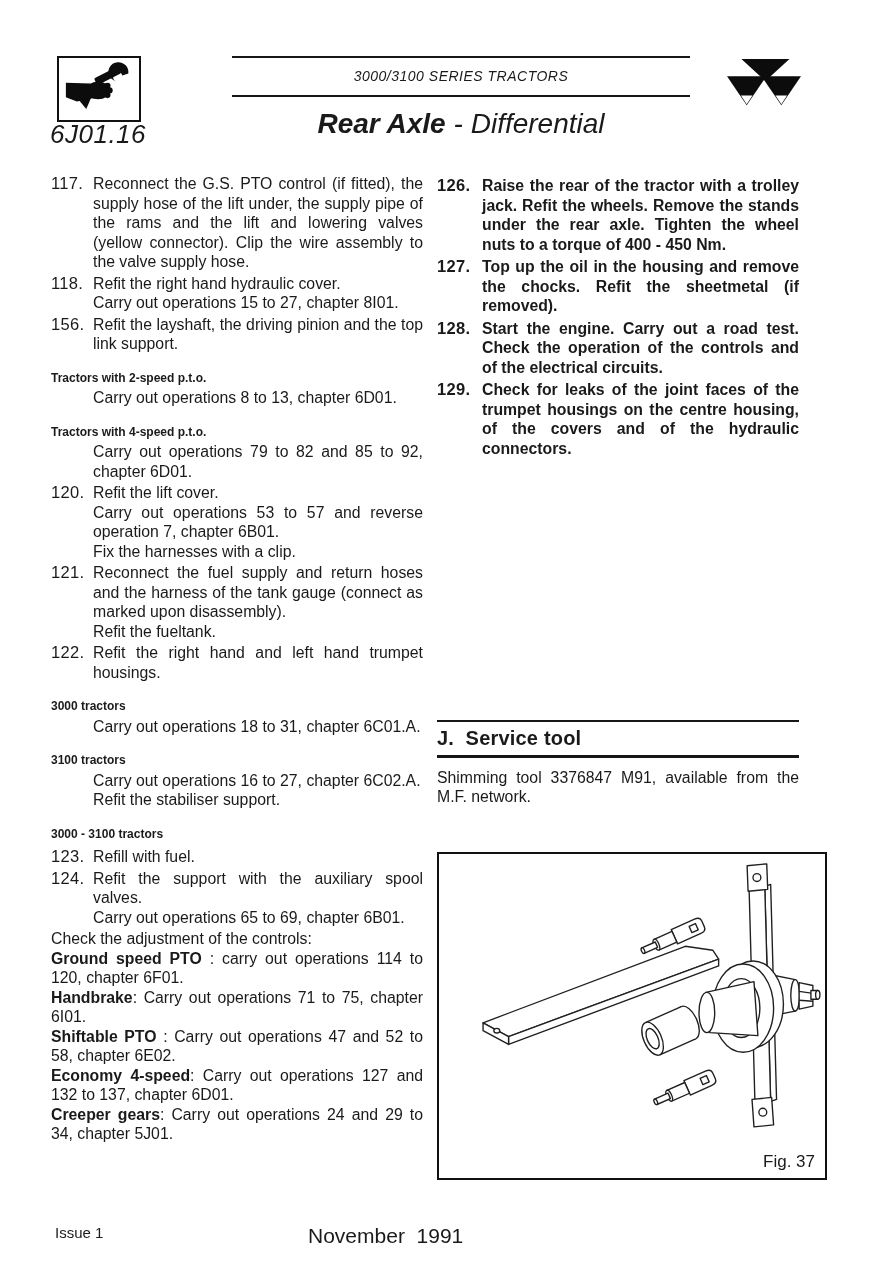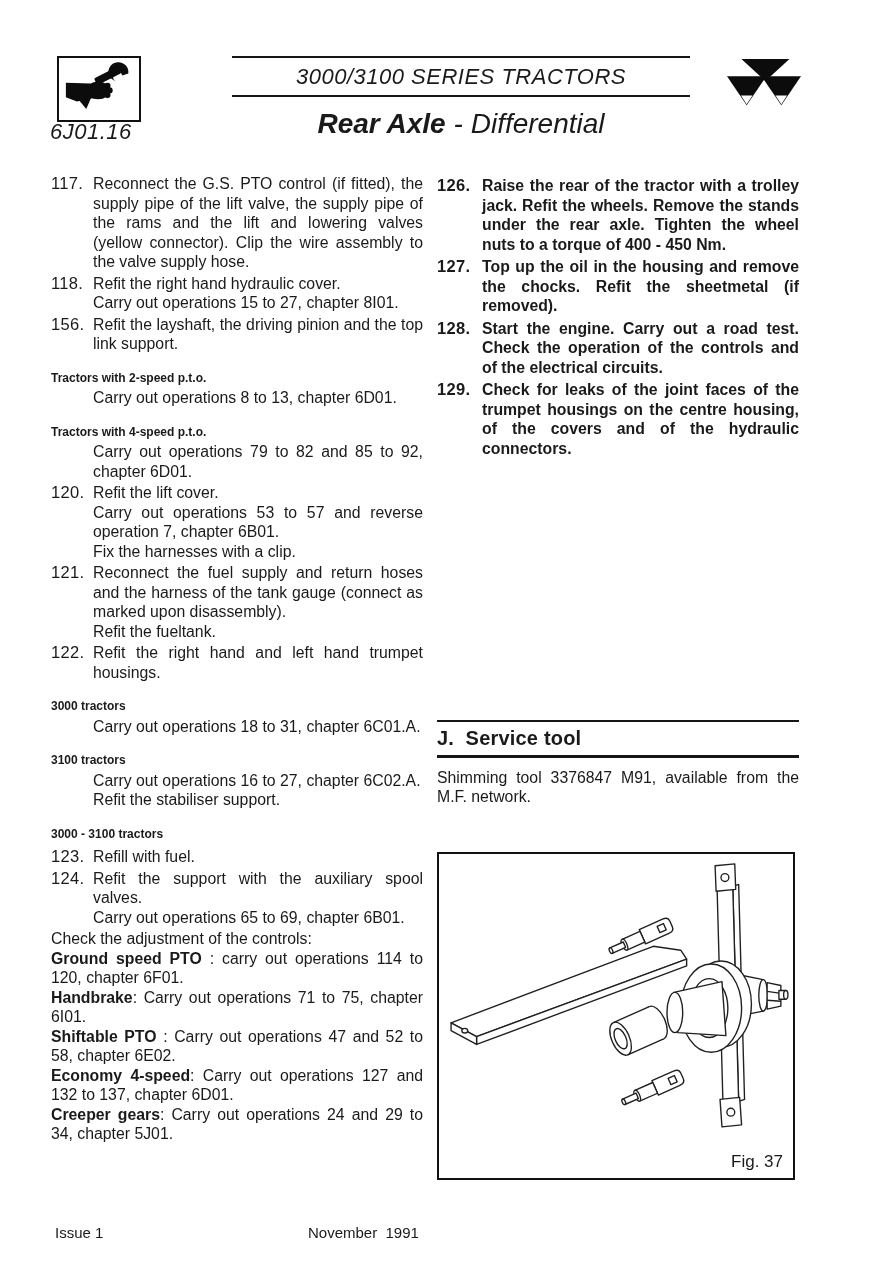--- a/index.html
+++ b/index.html
@@ -8,24 +8,24 @@
     font-family:"Liberation Sans",sans-serif;color:#1a1a1a;
     -webkit-font-smoothing:antialiased;
   }
   .abs{position:absolute;}
   p{margin:0;}
   h2,h3{margin:0;font-size:inherit;}
 
   
   .logo-box{left:57px;top:56px;width:80px;height:62px;border:2.5px solid #111;
             display:flex;align-items:center;justify-content:center;background:#fff;}
-  .page-code{left:50px;top:119px;font-style:italic;font-size:22px;letter-spacing:.5px;}
+  .page-code{left:50px;top:119px;font-style:italic;font-size:26px;letter-spacing:.5px;}
   .head-center{left:232px;top:56px;width:458px;text-align:center;}
   .hrule{height:2px;background:#161616;}
-  .series-title{font-style:italic;font-size:22px;line-height:37px;height:37px;letter-spacing:.5px;text-align:center;}
+  .series-title{font-style:italic;font-size:14px;line-height:37px;height:37px;letter-spacing:.5px;text-align:center;}
   .main-title{margin-top:11px;font-size:28px;font-style:italic;}
   .main-title .tmain{font-weight:bold;}
   .main-title .tsub{margin-left:8px;font-weight:normal;}
   .mf-logo{left:727px;top:58px;}
 
   
   .col{font-size:15.8px;line-height:19.5px;}
   .left-col{left:51px;top:172px;width:372px;}
   .right-col{left:437px;top:174px;width:362px;font-weight:bold;}
   .item{display:flex;margin-top:2px;}
@@ -39,26 +39,26 @@
   .gap-sm{margin-top:3px;}
 
   
   .service-tool{left:437px;top:720px;width:362px;font-size:15.8px;line-height:19.5px;}
   .service-tool h2{font-size:20px;font-weight:bold;white-space:pre;margin:7px 0 6px 0;letter-spacing:.2px;}
   .rule-b{height:2px;background:#161616;}
   .rule-b2{height:3px;background:#161616;}
   .service-tool .body{margin-top:10px;text-align:justify;}
 
   
-  .figure-box{left:437px;top:852px;width:354px;height:324px;border:2px solid #111;background:#fff;}
+  .figure-box{left:437px;top:852px;width:354px;height:324px;border:2px solid #111;background:#fff;padding-left:32px;}
   .fig-caption{position:absolute;right:10px;bottom:6px;font-size:17px;}
 
   
   .footer-issue{left:55px;top:1224px;font-size:15px;}
-  .footer-date{left:308px;top:1224px;font-size:15px;white-space:pre;}
+  .footer-date{left:308px;top:1224px;font-size:21px;white-space:pre;}
 </style>
 </head>
 <body>
 
 <div class="abs logo-box">
   <span>
     <svg width="68" height="52" viewBox="0 0 80 60">
       <g fill="#0c0c0c">
         <path d="M62 1 a11.5 11.5 0 0 0 -9 18 l6.5 4.5 a7.5 7.5 0 0 1 4.5 -13.5 l3.5 6.5 7 -2.5 a11.5 11.5 0 0 0 -12.5 -13 z"></path>
         <rect x="34" y="20" width="32" height="9" rx="2" transform="rotate(-27 34 20)"></rect>
@@ -93,21 +93,21 @@
     <polygon points="14.5,38 26.5,38 20.5,47" fill="#ffffff"></polygon>
     <polygon points="50.5,38 62.5,38 56.5,47" fill="#ffffff"></polygon>
   </svg>
 </div>
 
 <div class="abs col left-col">
 
   <div class="item">
     <div class="num">117.</div>
     <div class="itext">
-        <p>Reconnect the G.S. PTO control (if fitted), the supply pipe of the lift valve, the supply pipe of the rams and the lift and lowering valves (yellow connector). Clip the wire assembly to the valve supply hose.</p>
+        <p>Reconnect the G.S. PTO control (if fitted), the supply hose of the lift under, the supply pipe of the rams and the lift and lowering valves (yellow connector). Clip the wire assembly to the valve supply hose.</p>
       </div>
   </div>
 
   <div class="item">
     <div class="num">118.</div>
     <div class="itext">
       <p>Refit the right hand hydraulic cover.</p>
       <p>Carry out operations 15 to 27, chapter 8I01.</p>
     </div>
   </div>

